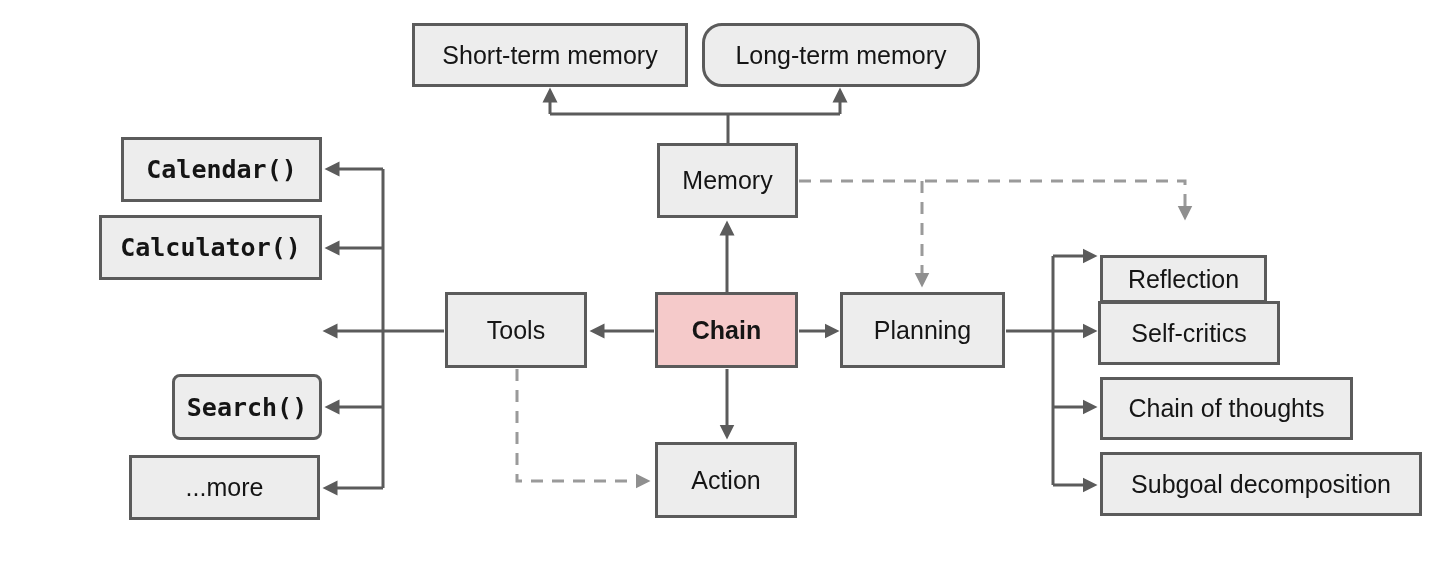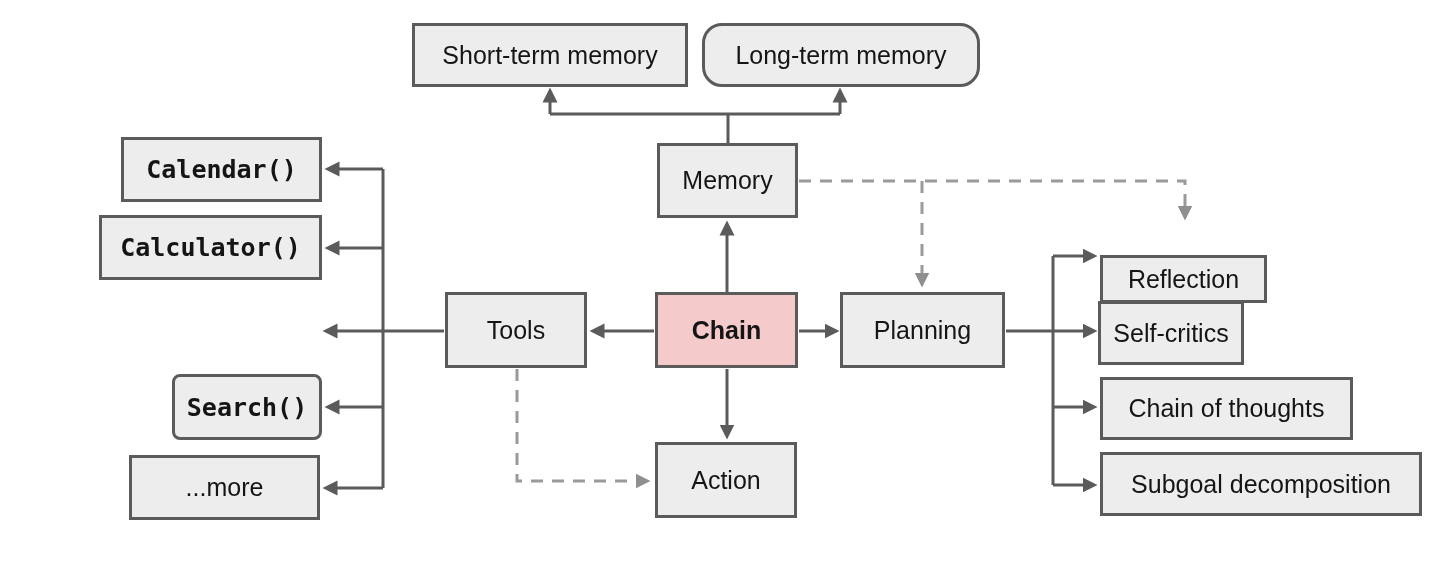--- a/index.html
+++ b/index.html
@@ -53,21 +53,21 @@
   .n-tools{left:445px;top:292px;width:142px;height:76px;text-align:right;}
   .n-agent{left:655px;top:292px;width:143px;height:76px;}
   .n-planning{left:840px;top:292px;width:165px;height:76px;}
   .n-action{left:655px;top:442px;width:142px;height:76px;}
   .n-calendar{left:121px;top:137px;width:201px;height:65px;}
   .n-calculator{left:99px;top:215px;width:223px;height:65px;}
   .n-codeinterpreter{left:2px;top:295px;width:318px;height:68px;}
   .n-search{left:172px;top:374px;width:150px;height:66px;border-radius:8px;}
   .n-more{left:129px;top:455px;width:191px;height:65px;}
   .n-reflection{left:1100px;top:224px;width:167px;height:48px;margin-top:31px;}
-  .n-selfcritics{left:1098px;top:301px;width:146px;height:64px;}
+  .n-selfcritics{left:1098px;top:301px;width:182px;height:64px;}
   .n-chain{left:1100px;top:377px;width:253px;height:63px;}
   .n-subgoal{left:1100px;top:452px;width:322px;height:64px;}
 </style>
 </head>
 <body>
 
 <div id="canvas">
 
   <svg id="edges" viewBox="0 0 1430 564" xmlns="http://www.w3.org/2000/svg">
     <defs>

